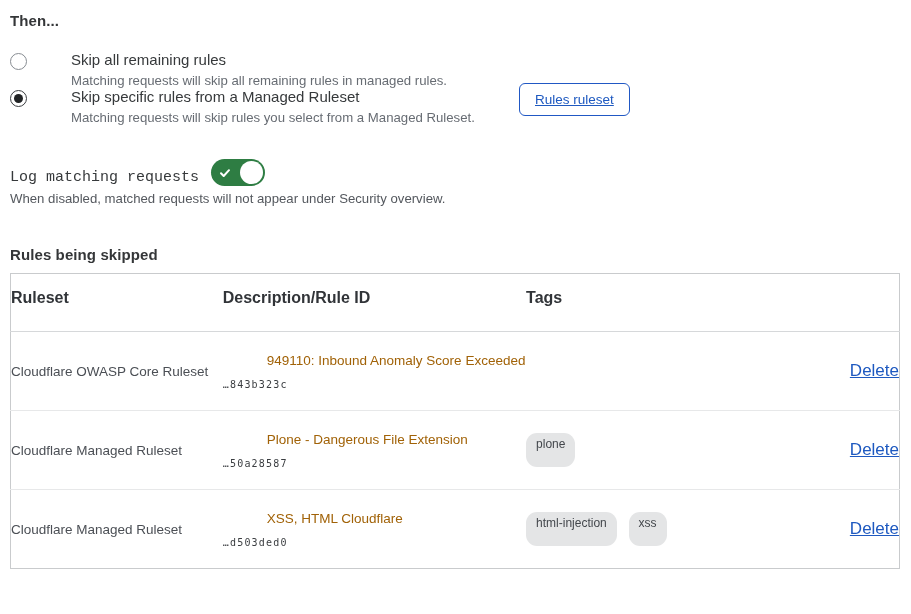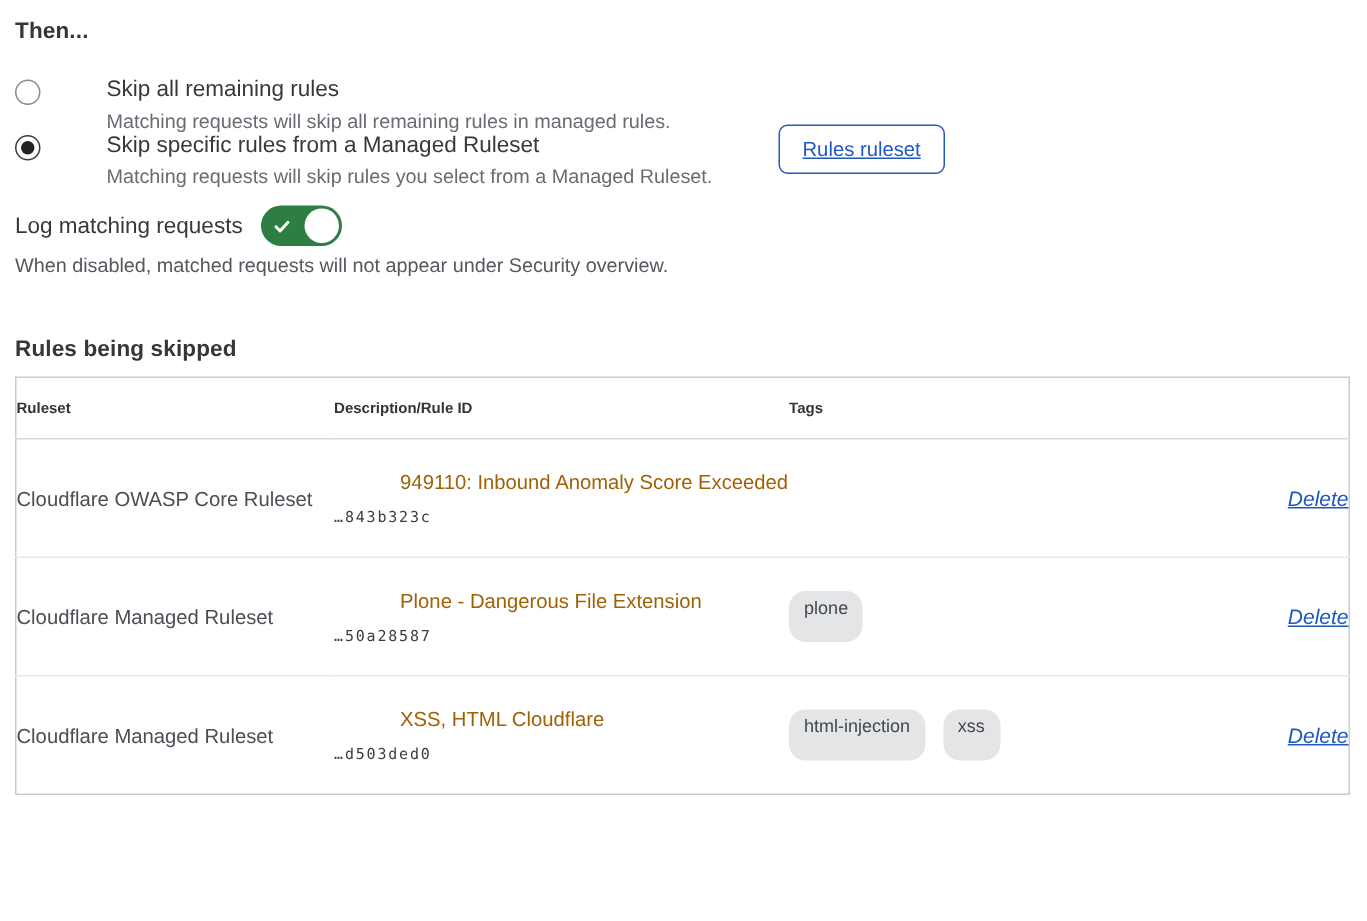--- a/index.html
+++ b/index.html
@@ -56,21 +56,21 @@
     border-radius: 6px;
     padding: 8px 15px;
     font-family: "Liberation Sans", sans-serif;
     font-size: 13.5px;
     color: #1e59c0;
     text-decoration: underline;
     cursor: pointer;
   }
 
   
-  .log-row { margin-top: 12px; display: flex; align-items: center; }
+  .log-row { margin-top: 34px; display: flex; align-items: flex-end; font-family: Liberation Mono, monospace; }
   .log-label { font-size: 15px; color: #36393b; }
   .toggle {
     margin-left: 12px;
     width: 54px; height: 27px;
     border-radius: 14px;
     background: #2e7d43;
     position: relative;
     cursor: pointer;
     display: inline-block;
   }
@@ -88,24 +88,24 @@
   .table-heading { margin-top: 40px; }
   table.rules {
     margin-top: 10px;
     width: 890px;
     border-collapse: collapse;
     border: 1px solid #c9cbcd;
     table-layout: fixed;
   }
   table.rules th {
     text-align: left;
-    font-size: 10px;
+    font-size: 16px;
     font-weight: 700;
     color: #313438;
-    padding: 15px 0 14px 0;
+    padding: 15px 0 24px 0;
     border-bottom: 1px solid #d6d8da;
   }
   table.rules td {
     padding: 20px 0;
     vertical-align: middle;
     font-size: 13.5px;
     border-bottom: 1px solid #e7e8e9;
   }
   table.rules tr:last-child td { border-bottom: none; }
   .col-ruleset   { width: 212px; }
@@ -118,24 +118,23 @@
   td.cell-desc .rule-id {
     margin-top: 9px;
     font-family: "DejaVu Sans Mono", monospace;
     font-size: 10px;
     letter-spacing: 1.2px;
     color: #3a3d40;
   }
   td.cell-actions { text-align: right; padding-right: 30px; }
   .delete-link {
     color: #1e59c0;
-    font-size: 14px;
+    font-size: 17px;
     text-decoration: underline;
     cursor: pointer;
-    font-style: italic;
   }
   .tag-pill {
     display: inline-block;
     background: #e4e5e6;
     border-radius: 11px;
     padding: 4px 10px 16px 10px;
     font-size: 12px;
     color: #43474c;
     margin-right: 8px;
   }

